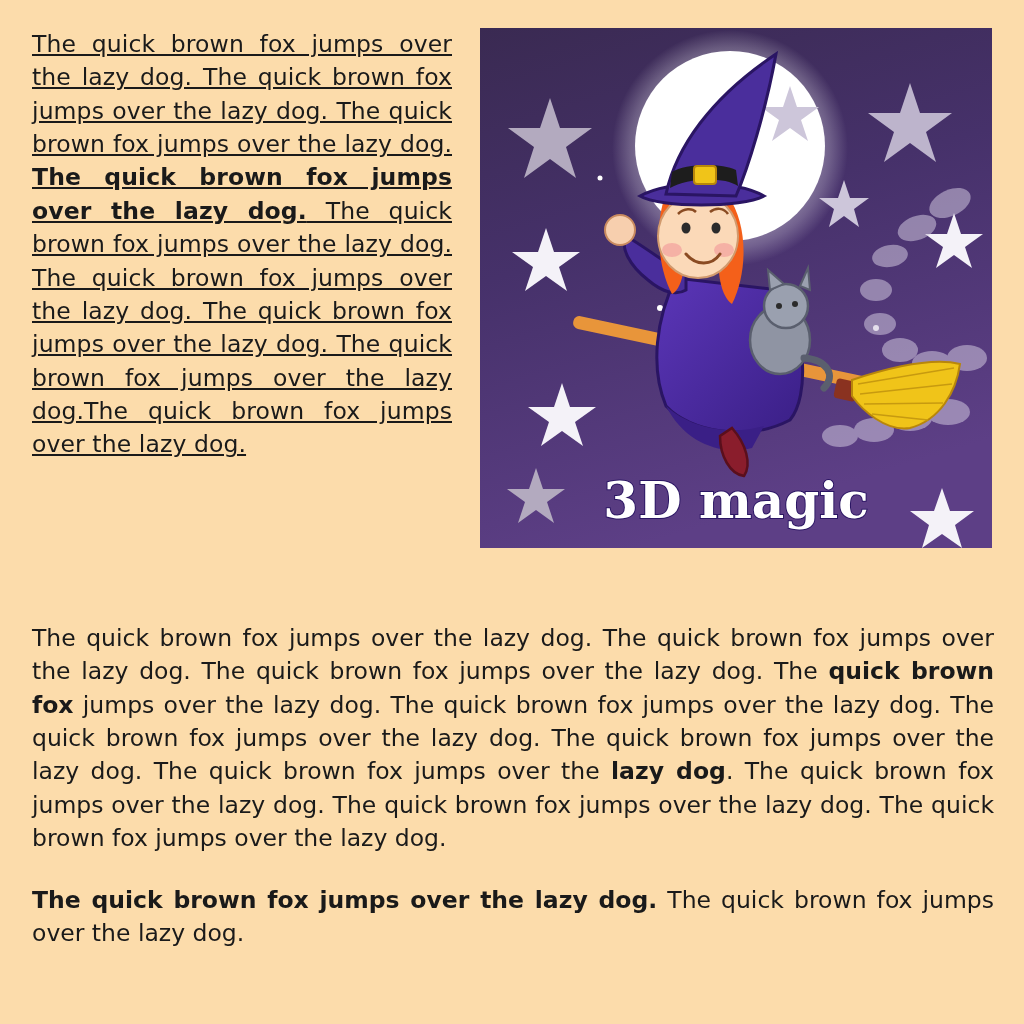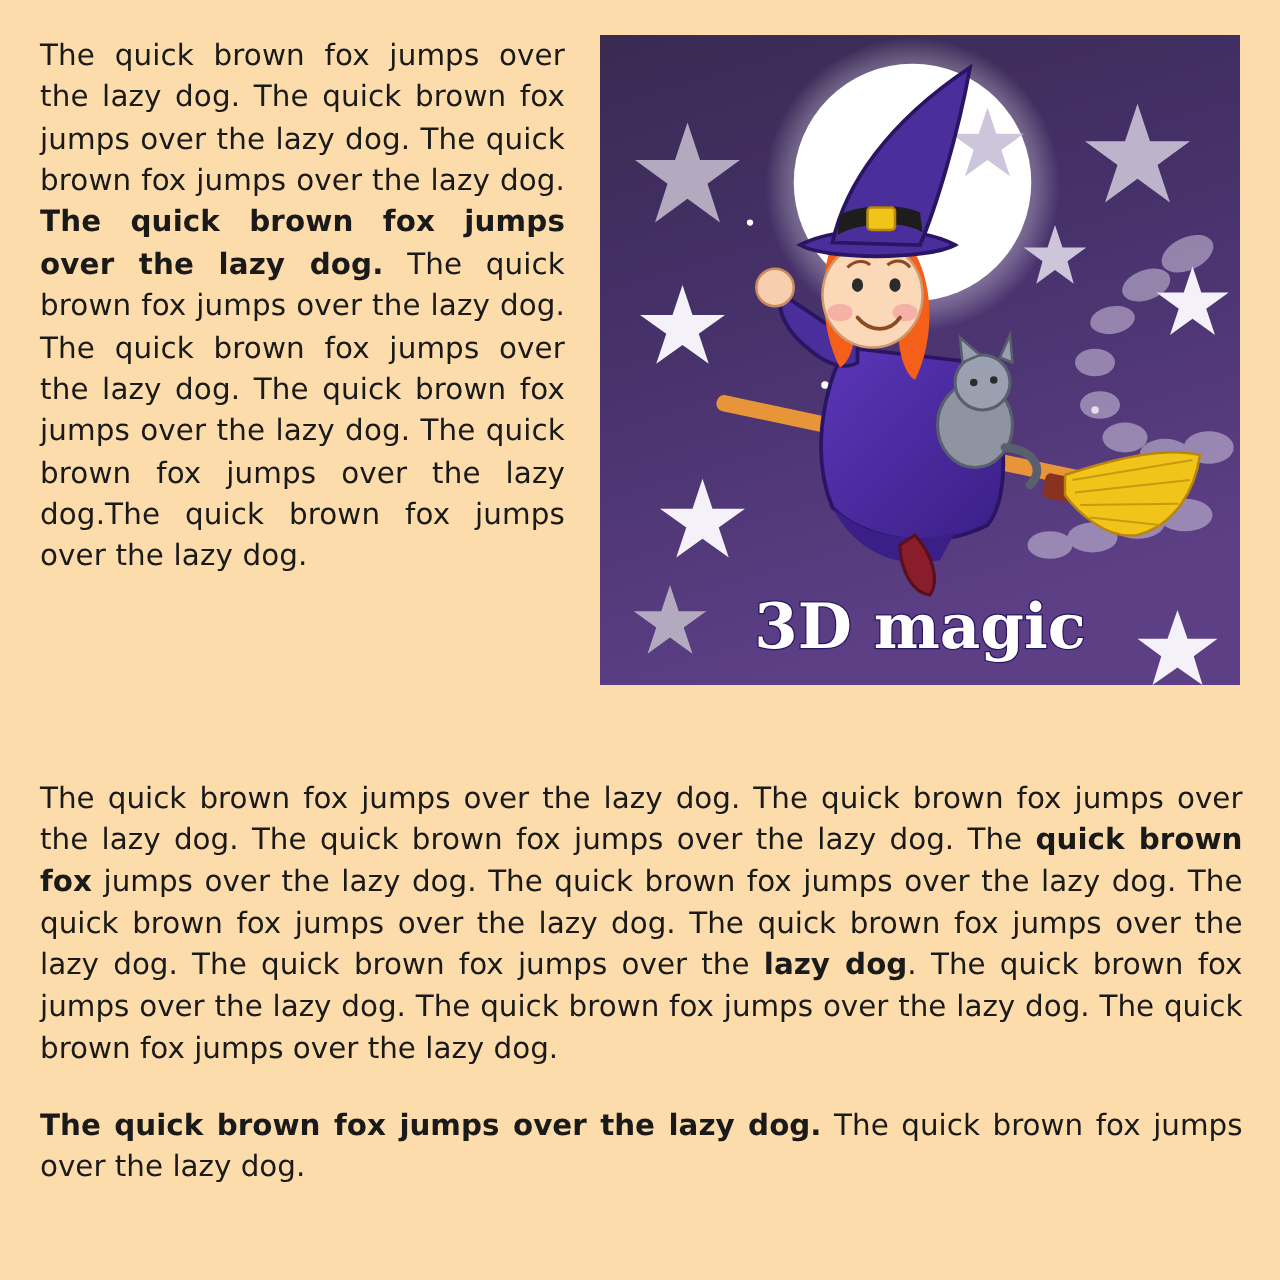--- a/index.html
+++ b/index.html
@@ -13,20 +13,21 @@
     font-family: "DejaVu Sans", sans-serif;
     color: #1a1a1a;
     overflow: hidden;
   }
   .page {
     position: relative;
     width: 1024px;
     height: 804px;
     box-sizing: border-box;
     padding: 28px 32px 0 32px;
+    text-decoration: underline;
   }
   .top-section {
     display: flex;
     align-items: flex-start;
     justify-content: space-between;
   }
   .col-text {
     width: 420px;
     font-size: 23.5px;
     line-height: 1.42;

